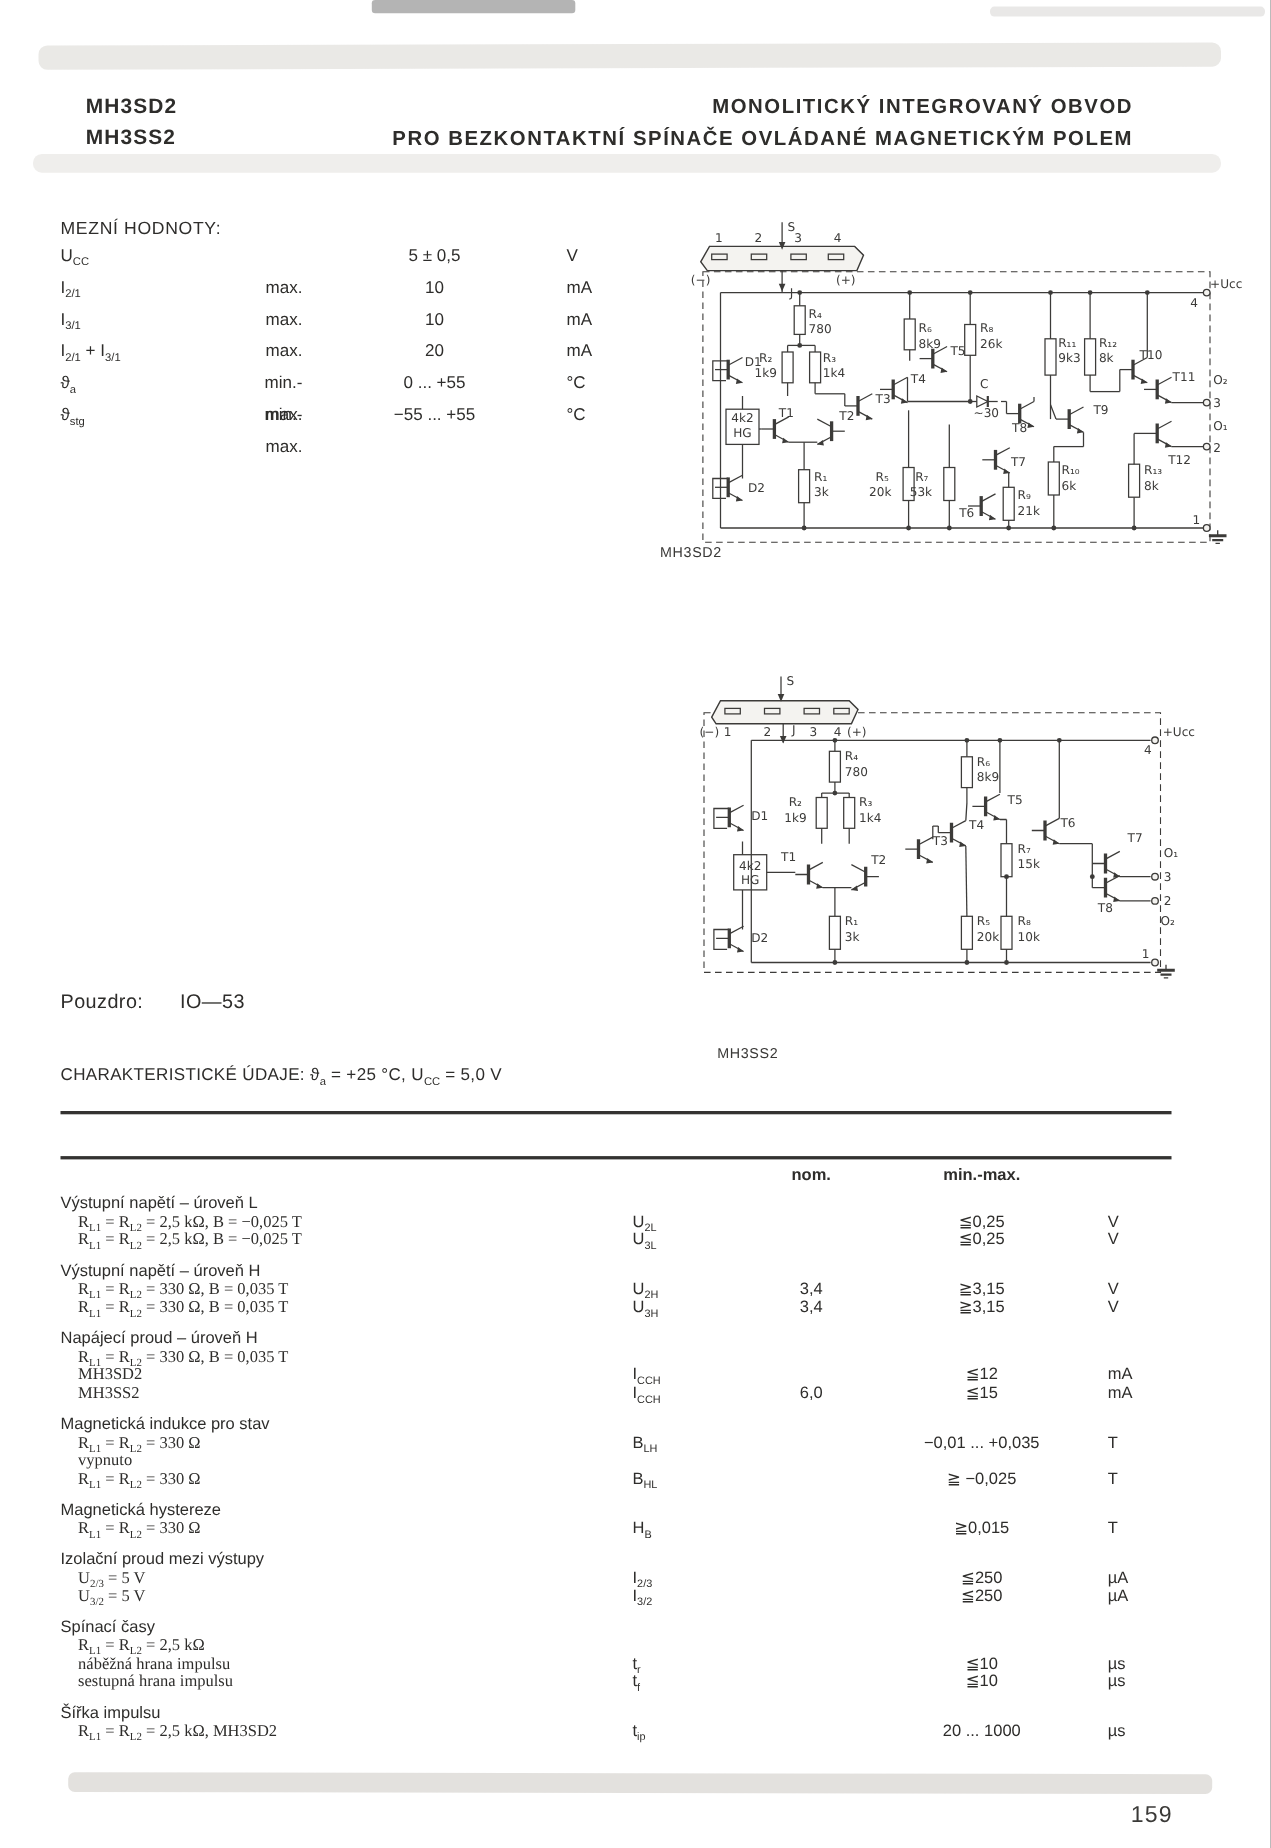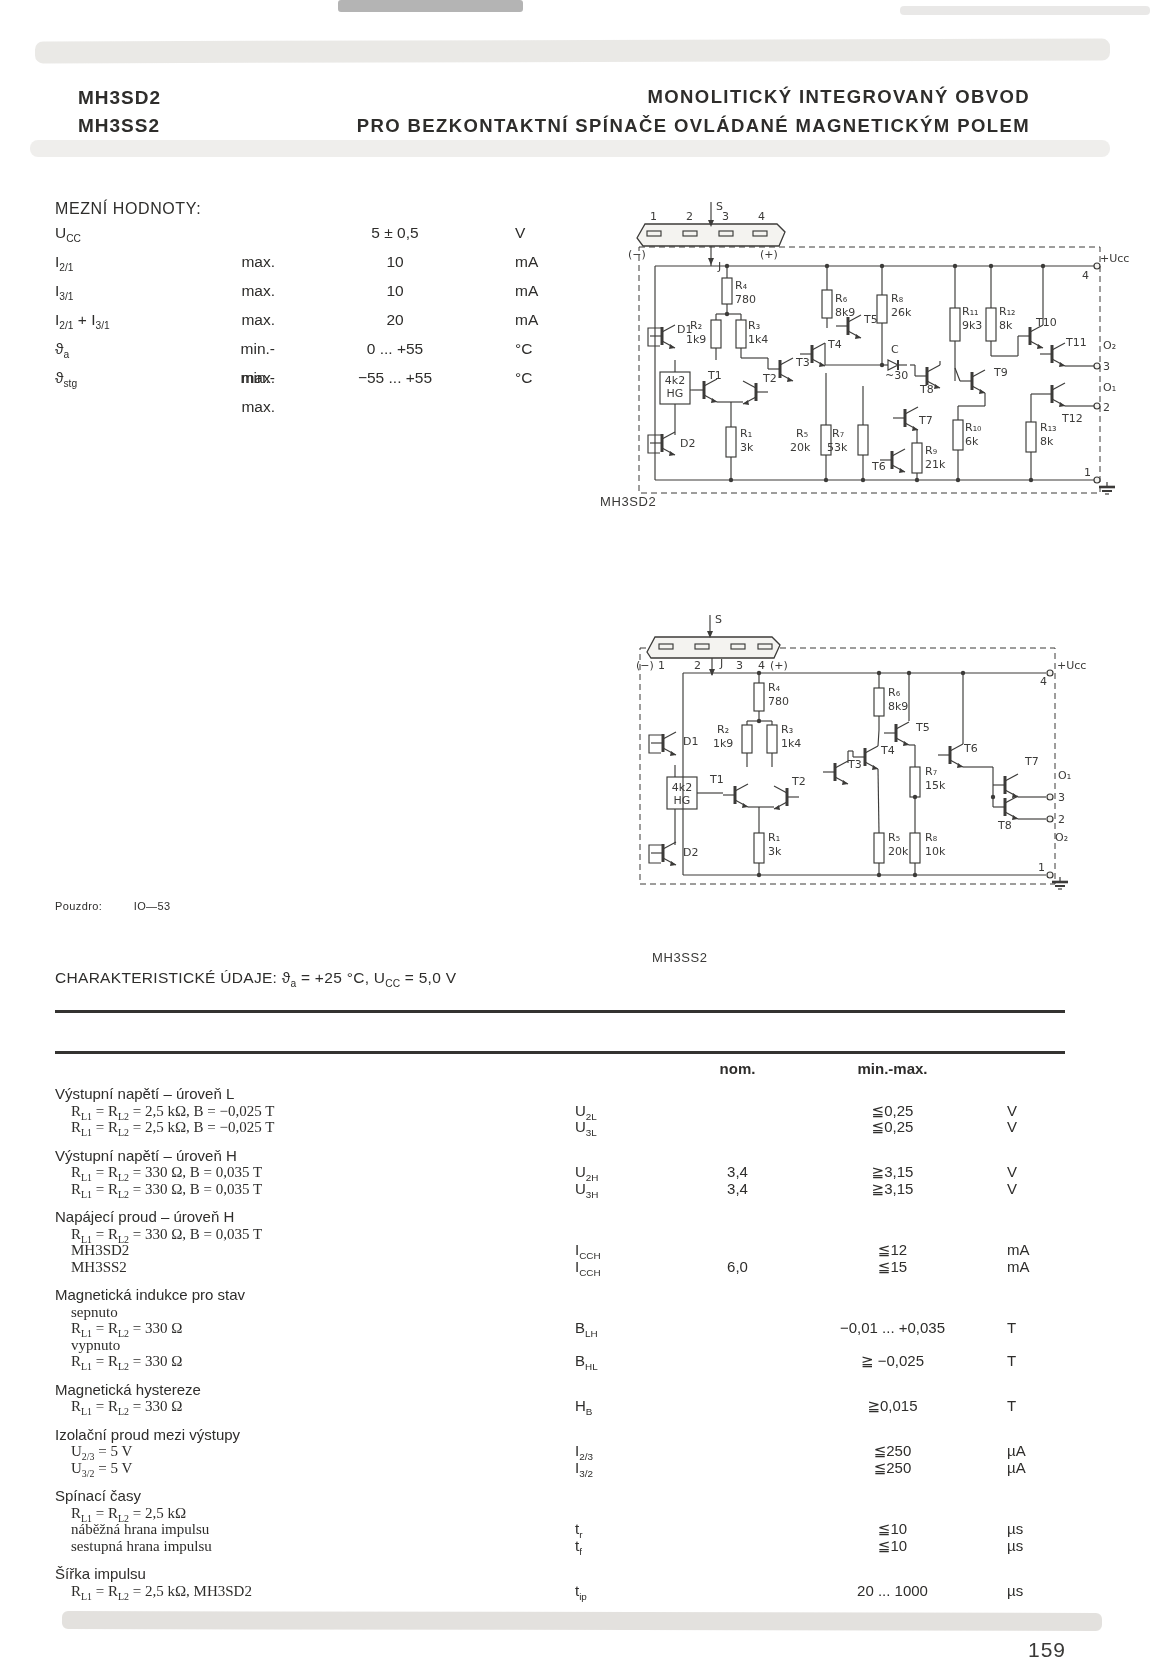--- a/index.html
+++ b/index.html
@@ -20,21 +20,21 @@
   .limits-title{font-size:16px; letter-spacing:0.6px; margin-bottom:0;}
   .lim-row{display:grid; grid-template-columns:160px 60px 240px 1fr; height:29px; line-height:29px; font-size:15.5px;}
   .lim-cond{text-align:right;}
   .lim-val{text-align:center;}
   .lim-unit{text-align:left;}
   
   .schem{position:absolute;}
   .schem svg{display:block;}
   .schem text{font-family:"DejaVu Sans",sans-serif; font-size:11px; fill:#3c3b39;}
   .sch-caption{position:absolute; font-size:13px; letter-spacing:0.6px; color:#3a3937;}
-  .pouzdro{position:absolute; left:55px; top:900px; font-size:11px; letter-spacing:0.4px;}
+  .pouzdro{position:absolute; left:55px; top:900px; font-size:18px; letter-spacing:0.4px;}
   .pouzdro .val{margin-left:28px;}
   
   .rule{position:absolute; left:55px; width:1010px; background:#343331;}
   .char-title{position:absolute; left:55px; top:969px; font-size:15.5px; letter-spacing:0.3px;}
   .char-table{position:absolute; left:55px; top:1060px; width:1010px; font-size:15px;}
   .char-headrow{display:grid; grid-template-columns:520px 110px 105px 205px 70px; font-weight:700; height:22px; line-height:18px; margin-bottom:4px;}
   .ch-nom,.c-nom{text-align:center;}
   .ch-mm,.c-mm{text-align:center;}
   .char-section{margin-bottom:12px;}
   .char-heading{line-height:16.5px;}
@@ -556,21 +556,20 @@
             <span class="c-cond">MH3SS2</span>
             <span class="c-sym">I<sub>CCH</sub></span>
             <span class="c-nom">6,0</span>
             <span class="c-mm">≦15</span>
             <span class="c-unit">mA</span>
           </div>
         </div>
         <div class="char-section">
           <div class="char-heading">Magnetická indukce pro stav</div>
           <div class="char-row">
-            <span class="c-cond">sepnuto</span>
             <span class="c-sym"></span>
             <span class="c-nom"></span>
             <span class="c-mm"></span>
             <span class="c-unit"></span>
           </div>
           <div class="char-row">
             <span class="c-cond">R<sub>L1</sub> = R<sub>L2</sub> = 330 Ω</span>
             <span class="c-sym">B<sub>LH</sub></span>
             <span class="c-nom"></span>
             <span class="c-mm">−0,01 ... +0,035</span>

